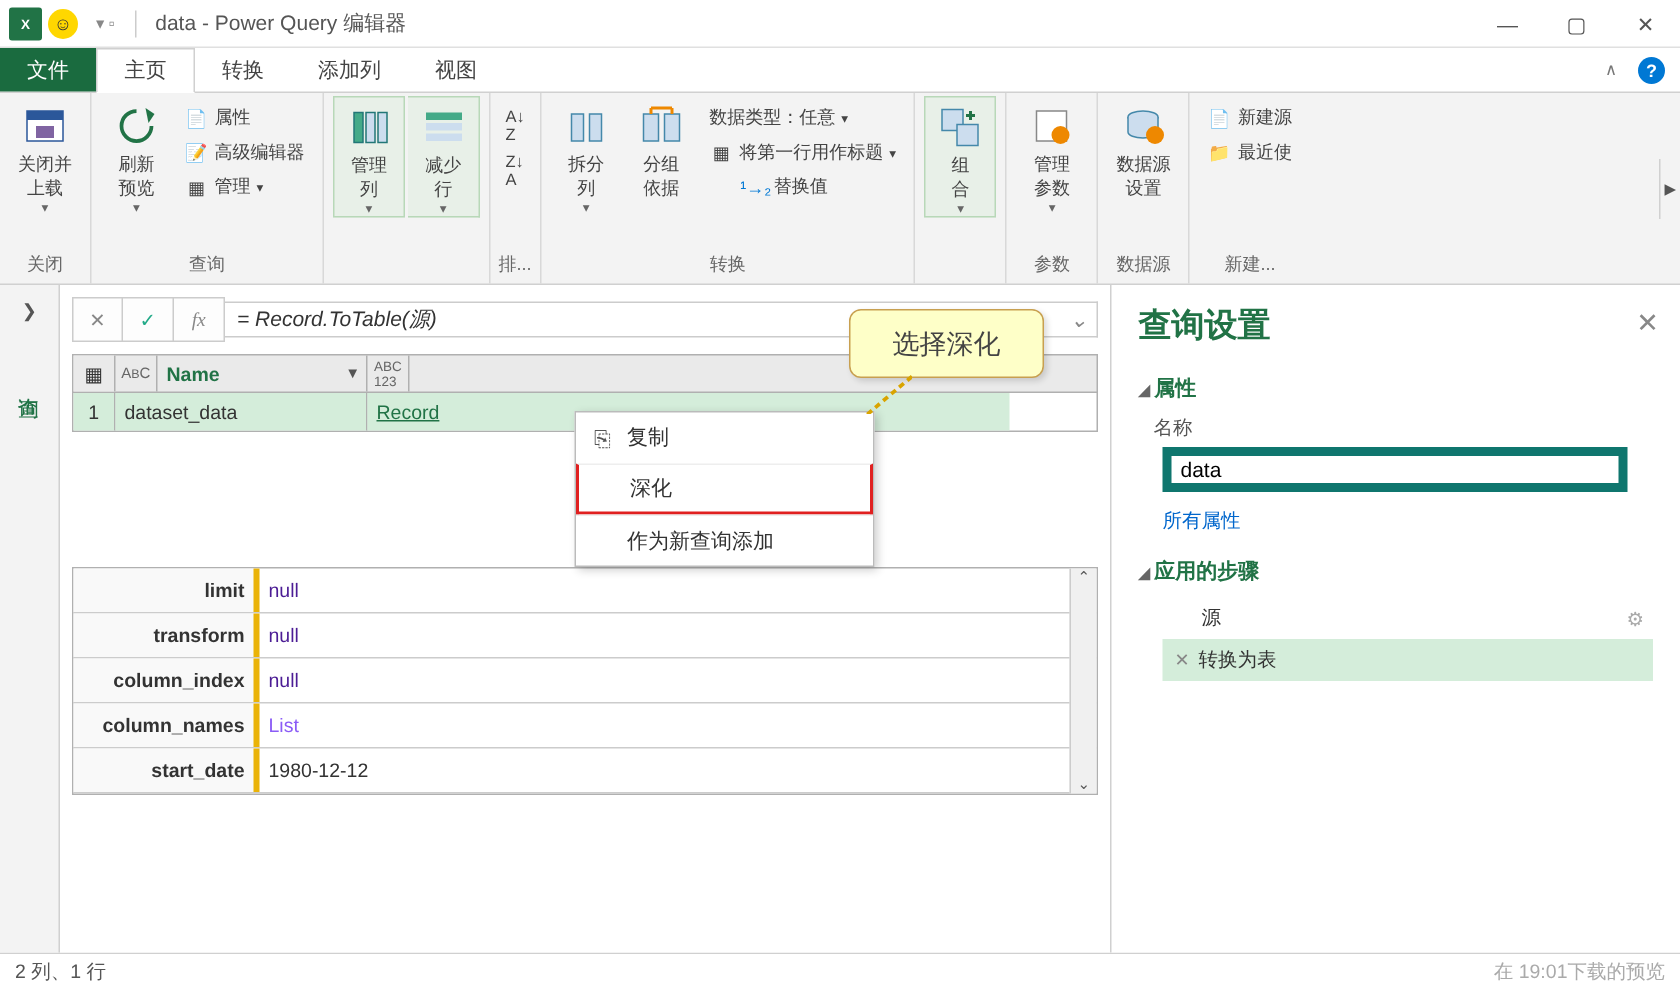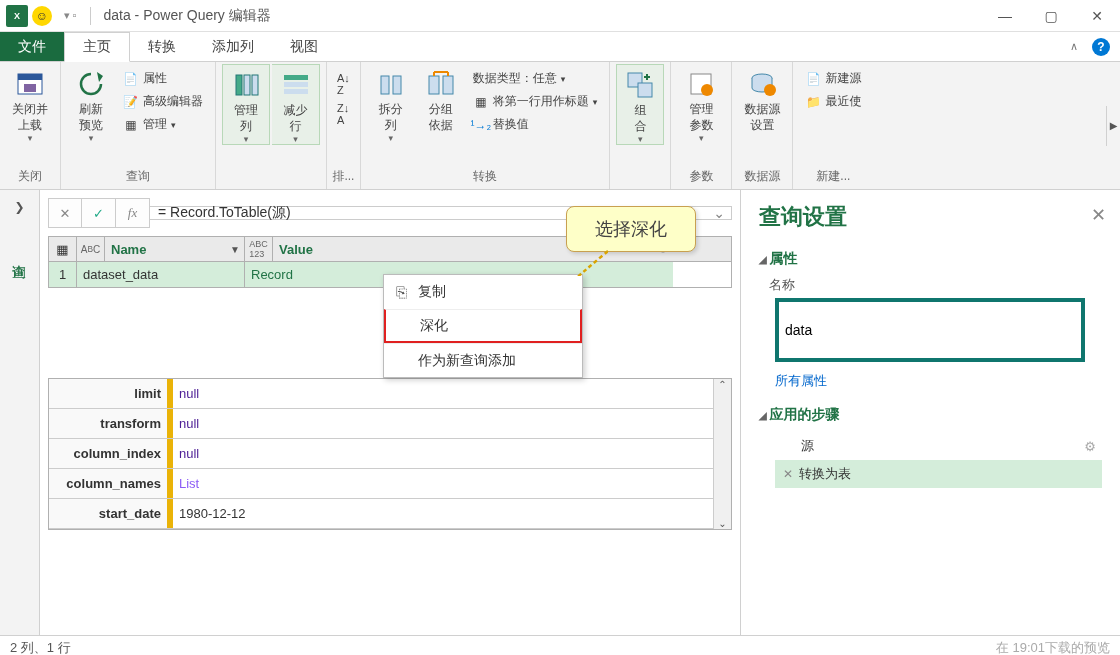--- a/index.html
+++ b/index.html
@@ -41,21 +41,21 @@
 .navpanel { width: 40px; border-right: 1px solid #d0d0d0; background: #f3f3f3; display:flex; flex-direction:column; align-items:center; padding-top:10px; }
 .navpanel .expand { font-size: 12px; color:#555; cursor:pointer; }
 .navpanel .vtext { writing-mode: vertical-rl; margin-top: 40px; color:#217346; font-size:14px; }
 .center { flex: 1; display: flex; flex-direction: column; padding: 8px; background:#fff; position:relative; overflow:hidden; }
 .settings { width: 380px; border-left: 1px solid #d0d0d0; background: #fff; padding: 12px 18px; position:relative; }
 
 
 .fxbar { display: flex; align-items: center; gap: 0; margin-bottom: 8px; }
 .fxbar .ctl { width: 34px; height: 30px; border: 1px solid #ccc; display:flex; align-items:center; justify-content:center; color:#888; background:#fdfdfd; }
 .fxbar .ctl + .ctl { border-left: none; }
-.fxbar .fxbox { flex: 1; height: 14px; border: 1px solid #ccc; border-left:none; display:flex; align-items:center; padding: 0 8px; font-family: Consolas, monospace; font-size: 14px; color:#333; position:relative; }
+.fxbar .fxbox { flex: 1; height: 24px; border: 1px solid #ccc; border-left:none; display:flex; align-items:center; padding: 0 8px; font-family: Consolas, monospace; font-size: 14px; color:#333; position:relative;font-style:italic; }
 .fxbar .fxbox .clr { position:absolute; right:6px; color:#888; cursor:pointer; }
 
 
 .tblhead { display:flex; border:1px solid #b0b0b0; background:#eaeaea; height:26px; }
 .tblhead > div { border-right:1px solid #b0b0b0; display:flex; align-items:center; padding:0 6px; font-size:13px; }
 .tblhead .idx { width:28px; justify-content:center; background:#eaeaea; }
 .tblhead .typecol { width:28px; font-size:10px; color:#666; justify-content:center; }
 .tblhead .col { flex:0 0 140px; position:relative; }
 .tblhead .col .colname { font-weight:bold; color:#217346; }
 .tblhead .col .dd { position:absolute; right:4px; color:#555; font-size:10px; }
@@ -77,33 +77,33 @@
 
 
 .callout { position:absolute; left:518px; top:-30px; z-index:20; }
 .callout .box { background:#feffc8; border:1px solid #c8a050; border-radius:8px; padding:10px 28px; font-size:18px; color:#444; box-shadow:2px 2px 4px rgba(0,0,0,.15); }
 .callout .arrow { position:absolute; left:30px; top:42px; width:60px; height:30px; }
 
 
 .recpreview { margin-top:90px; border:1px solid #b0b0b0; position:relative; }
 .recpreview .row { display:flex; border-bottom:1px solid #ccc; height:30px; }
 .recpreview .row:last-child { border-bottom:none; }
-.recpreview .row .k { width:124px; text-align:right; padding:0 6px; border-right:6px solid #eab308; font-weight:bold; color:#333; display:flex; align-items:center; justify-content:flex-end; background:#f9f9f9; }
+.recpreview .row .k { width:124px; text-align:right; padding:0 6px; border-right:4px solid #eab308; font-weight:bold; color:#333; display:flex; align-items:center; justify-content:flex-end; background:#f9f9f9; }
 .recpreview .row .v { flex:1; padding:0 6px; display:flex; align-items:center; color:#4c1d95; }
 .recpreview .row .v.normal { font-style:normal; color:#333; }
 .recpreview .sb { position:absolute; right:0; top:0; bottom:0; width:18px; background:#f0f0f0; border-left:1px solid #ccc; display:flex; flex-direction:column; justify-content:space-between; align-items:center; font-size:10px; color:#555; }
 
 
 .settings h2 { color:#217346; font-size:22px; font-weight:bold; margin-bottom:18px; }
 .settings .close { position:absolute; right:14px; top:14px; color:#888; font-size:18px; cursor:pointer; }
 .settings .section { margin-bottom:16px; }
 .settings .secthead { color:#217346; font-size:14px; font-weight:bold; margin-bottom:8px; }
 .settings .secthead::before { content:"◢ "; font-size:10px; color:#666; }
 .settings .lbl { color:#555; font-size:13px; margin-bottom:4px; margin-left:10px; }
-.settings input[type=text] { width:310px; margin-left:16px; padding:20px 6px; border:4px solid #0f766e; font-size:14px; }
+.settings input[type=text] { width:310px; margin-left:16px; padding:1px 6px; border:6px solid #0f766e; font-size:14px; }
 .settings .link { color:#0066cc; margin-left:16px; margin-top:10px; display:inline-block; cursor:pointer; font-size:13px; }
 .settings .steps { margin-left:16px; border:0; }
 .settings .step { display:flex; align-items:center; height:28px; padding:0 8px; font-size:13px; position:relative; }
 .settings .step .gear { position:absolute; right:6px; color:#aaa; }
 .settings .step.active { background:#d4edda; }
 .settings .step .rm { color:#888; margin-right:6px; font-size:12px; }
 
 
 .statusbar { height: 24px; border-top:1px solid #d0d0d0; display:flex; align-items:center; padding:0 10px; font-size:13px; color:#555; background:#fff; }
 .statusbar .right { margin-left:auto; color:#aaa; }
@@ -261,21 +261,21 @@
         <div class="smallbtn">
             <span>数据类型：任意</span> 
             <span style="font-size:9px;">▾</span>
           </div>
         <div class="smallbtn">
             <span class="sicn">▦</span>
             <span>将第一行用作标题</span> 
             <span style="font-size:9px;">▾</span>
           </div>
         <div class="smallbtn">
-            <span class="sicn" style="color:#0078d4;">¹→₂</span>
+            <span class="sicn" style="color:#0078d4;margin-left:23px;">¹→₂</span>
             <span>替换值</span>
           </div>
       </div>
     </div>
     <div class="label">转换</div>
   </div>
 
   <div class="rgroup">
     <div class="body">
       <div class="bigbtn" style="background:#e8f0e8;border:1px solid #b8d8b8;">
@@ -365,29 +365,25 @@
 
     <div style="position:relative;">
       <div class="tblhead">
         <div class="idx">▦</div>
         <div class="typecol">A<sup>B</sup>C</div>
         <div class="col">
             <span class="colname">Name</span>
             <span class="dd">▼</span>
           </div>
         <div class="typecol" style="font-size:9px;">ABC<br>123</div>
-        <div class="col" style="flex:0 0 400px;border-right:none;">
-            <span class="colname">Value</span>
-            <span class="exp">⤢</span>
-          </div>
       </div>
       <div class="tblrow">
         <div class="idx">1</div>
         <div class="cell1" style="flex:0 0 168px;">dataset_data</div>
-        <div class="cell2" style="flex:0 0 428px;">Record</div>
+        <div class="cell2" style="flex:0 0 428px;text-decoration:underline;">Record</div>
       </div>
 
       <div class="ctxmenu">
         <div class="item">
             <span class="micn">⎘</span>
             <span>复制</span>
           </div>
         <div class="item hl">
             <span class="micn"></span>
             <span>深化</span>

